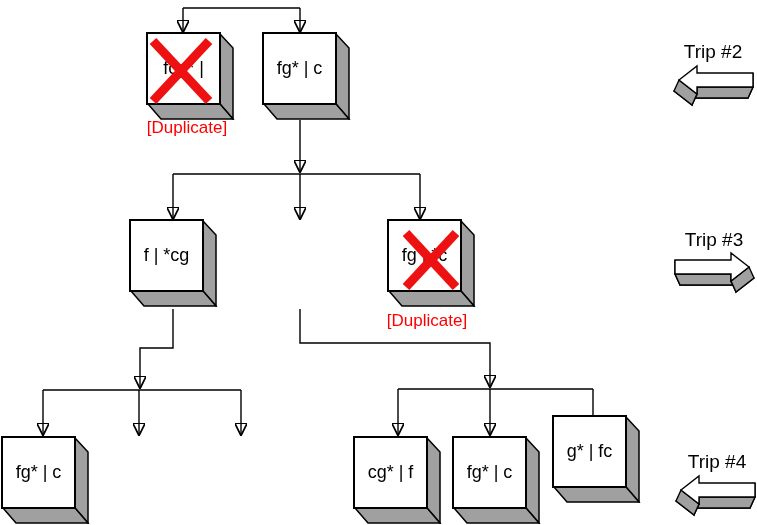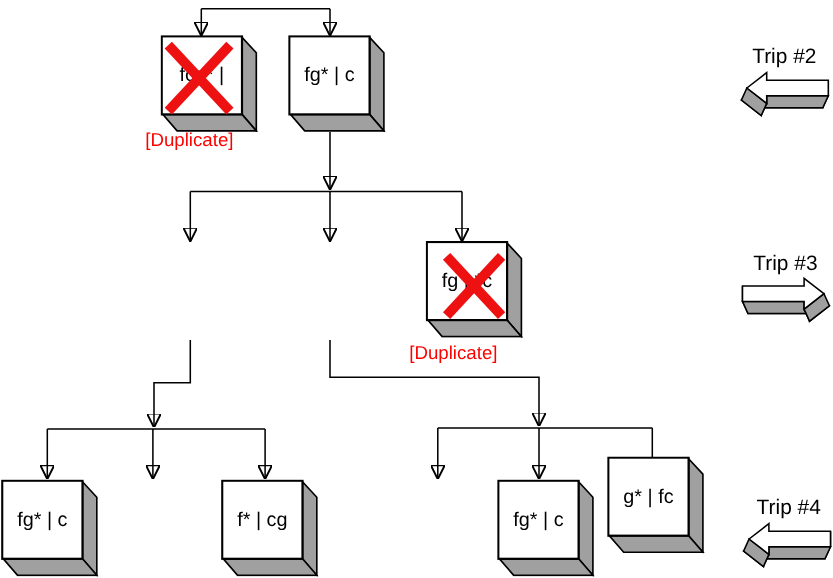--- a/index.html
+++ b/index.html
@@ -9,21 +9,21 @@
   .node svg{position:absolute;left:0;top:0;}
   .node .label{position:absolute;left:0;top:0;width:75px;height:73px;
                display:flex;align-items:center;justify-content:center;
                font-size:18px;white-space:pre;}
   .face{fill:var(--box-face-white,#fff);stroke:var(--line-black,#000);stroke-width:2;}
   .side{fill:var(--box-side-gray,#a0a0a0);stroke:var(--line-black,#000);stroke-width:1.5;}
   .connector{position:absolute;left:0;top:0;}
   .connector path,.connector line{stroke:var(--line-black,#000);stroke-width:1.4;fill:none;}
   .xmark{position:absolute;}
   .xmark line{stroke:var(--cross-red,#ee1111);stroke-width:9;stroke-linecap:butt;}
-  .dup{position:absolute;width:110px;font-size:17px;
+  .dup{position:absolute;width:110px;text-align:center;font-size:17px;
        color:var(--duplicate-red,#f00);}
   .trip-label{position:absolute;width:100px;text-align:center;font-size:19px;}
   .trip-arrow{position:absolute;}
   .trip-arrow polygon{stroke:var(--line-black,#000);stroke-width:1.4;}
   .trip-arrow .sh{fill:var(--box-side-gray,#a0a0a0);}
   .trip-arrow .wh{fill:var(--box-face-white,#fff);}
 </style>
 </head>
 <body>
 
@@ -74,20 +74,28 @@
 
   <div class="node" style="left:262px;top:32px">
     <svg width="89" height="88" viewBox="0 0 89 88">
       <polygon class="side" points="74,2 87,16 87,87 74,72"></polygon>
       <polygon class="side" points="2,72 74,72 87,87 15,87"></polygon>
       <rect class="face" x="1" y="1" width="73" height="71"></rect>
     </svg>
     <div class="label">fg* | c</div>
   </div>
 
+  <div class="node" style="left:129px;top:219px">
+    <svg width="89" height="88" viewBox="0 0 89 88">
+      <polygon class="side" points="74,2 87,16 87,87 74,72"></polygon>
+      <polygon class="side" points="2,72 74,72 87,87 15,87"></polygon>
+      <rect class="face" x="1" y="1" width="73" height="71"></rect>
+    </svg>
+    <div class="label">f | *cg</div>
+  </div>
 
 
   <div class="node" style="left:387px;top:219px">
     <svg width="89" height="88" viewBox="0 0 89 88">
       <polygon class="side" points="74,2 87,16 87,87 74,72"></polygon>
       <polygon class="side" points="2,72 74,72 87,87 15,87"></polygon>
       <rect class="face" x="1" y="1" width="73" height="71"></rect>
     </svg>
     <div class="label">fg | *c</div>
   </div>
@@ -95,29 +103,29 @@
   <div class="node" style="left:1px;top:436px">
     <svg width="89" height="88" viewBox="0 0 89 88">
       <polygon class="side" points="74,2 87,16 87,87 74,72"></polygon>
       <polygon class="side" points="2,72 74,72 87,87 15,87"></polygon>
       <rect class="face" x="1" y="1" width="73" height="71"></rect>
     </svg>
     <div class="label">fg* | c</div>
   </div>
 
 
-  <div class="node" style="left:201px;top:436px">
+
+  <div class="node" style="left:353px;top:436px">
     <svg width="89" height="88" viewBox="0 0 89 88">
       <polygon class="side" points="74,2 87,16 87,87 74,72"></polygon>
       <polygon class="side" points="2,72 74,72 87,87 15,87"></polygon>
       <rect class="face" x="1" y="1" width="73" height="71"></rect>
     </svg>
-    <div class="label">f* | cg</div>
+    <div class="label">cg* | f</div>
   </div>
-
 
   <div class="node" style="left:452px;top:436px">
     <svg width="89" height="88" viewBox="0 0 89 88">
       <polygon class="side" points="74,2 87,16 87,87 74,72"></polygon>
       <polygon class="side" points="2,72 74,72 87,87 15,87"></polygon>
       <rect class="face" x="1" y="1" width="73" height="71"></rect>
     </svg>
     <div class="label">fg* | c</div>
   </div>
 

